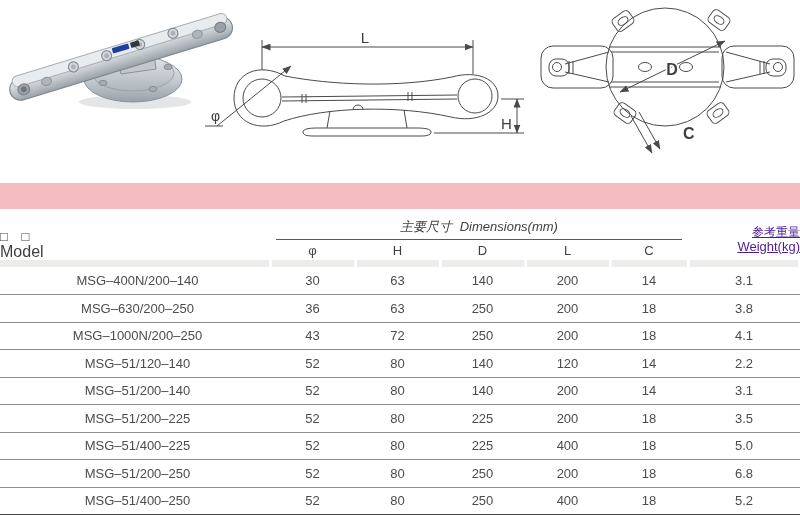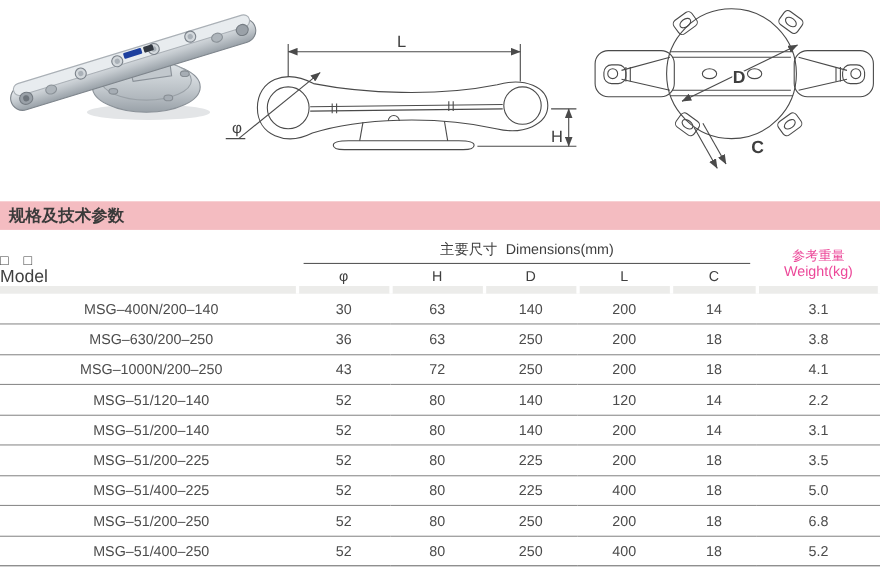--- a/index.html
+++ b/index.html
@@ -28,27 +28,27 @@
     position:absolute;left:0;top:218px;width:800px;
     border-collapse:collapse;table-layout:fixed;
     border-bottom:2px solid #474747;
   }
   table.spec th,table.spec td{padding:0;font-weight:normal;}
   tr.h1{height:20px;}
   tr.h2{height:20px;}
   th.model{text-align:left;vertical-align:bottom;padding-left:5px;color:#3f3f3f;}
   .model-zh{font-size:13px;line-height:14px;letter-spacing:5px;}
   .model-en{font-size:16px;line-height:16px;}
-  th.dims{vertical-align:middle;}
+  th.dims{vertical-align:middle;font-style:italic;}
   .dims-inner{
     margin:0 6px;border-bottom:1px solid #5a5a5a;padding-bottom:3px;
     font-size:13px;color:#3f3f3f;text-align:center;
   }
   .dims-inner .en{margin-left:4px;}
-  th.weight{vertical-align:middle;text-align:center;color:#ec4899;}
+  th.weight{vertical-align:middle;text-align:right;color:#4c1d95;text-decoration:underline;}
   .weight-zh{font-size:12px;line-height:14px;}
   .weight-en{font-size:13px;line-height:15px;}
   tr.h2 th{font-size:13px;text-align:center;vertical-align:middle;color:#3f3f3f;}
   tr.band td{height:7px;background:#ececea;border-left:3px solid #fff;border-right:3px solid #fff;}
   tr.band td:first-child{border-left:0;}
   tr.band td:last-child{border-right:5px solid #fff;}
   tbody tr{height:27.5px;}
   tbody td{font-size:13px;text-align:center;color:#4c4c4c;}
   tbody td.model-cell{text-align:center;padding-left:5px;}
   tbody tr + tr{border-top:1px solid #8d8d8d;margin-top:36px;}
@@ -208,21 +208,20 @@
       <g>
         <line x1="96" y1="116" x2="117" y2="153" marker-end="url(#ah2)"></line>
         <line x1="104" y1="112" x2="125" y2="149" marker-end="url(#ah2)"></line>
       </g>
     </g>
     <text x="137" y="75" text-anchor="middle" font-size="16" font-weight="bold" fill="#3f3f3f" stroke="#ffffff" stroke-width="3" paint-order="stroke">D</text>
     <text x="148" y="139" font-size="16" font-weight="bold" fill="#3f3f3f">C</text>
   </svg>
 
   <div class="section-bar">
-    <span class="zh">规格及技术参数</span>
   </div>
 
   <table class="spec">
     <colgroup>
       <col style="width:270px">
         <col style="width:85px">
         <col style="width:85px">
       <col style="width:85px">
         <col style="width:85px">
         <col style="width:78px">

